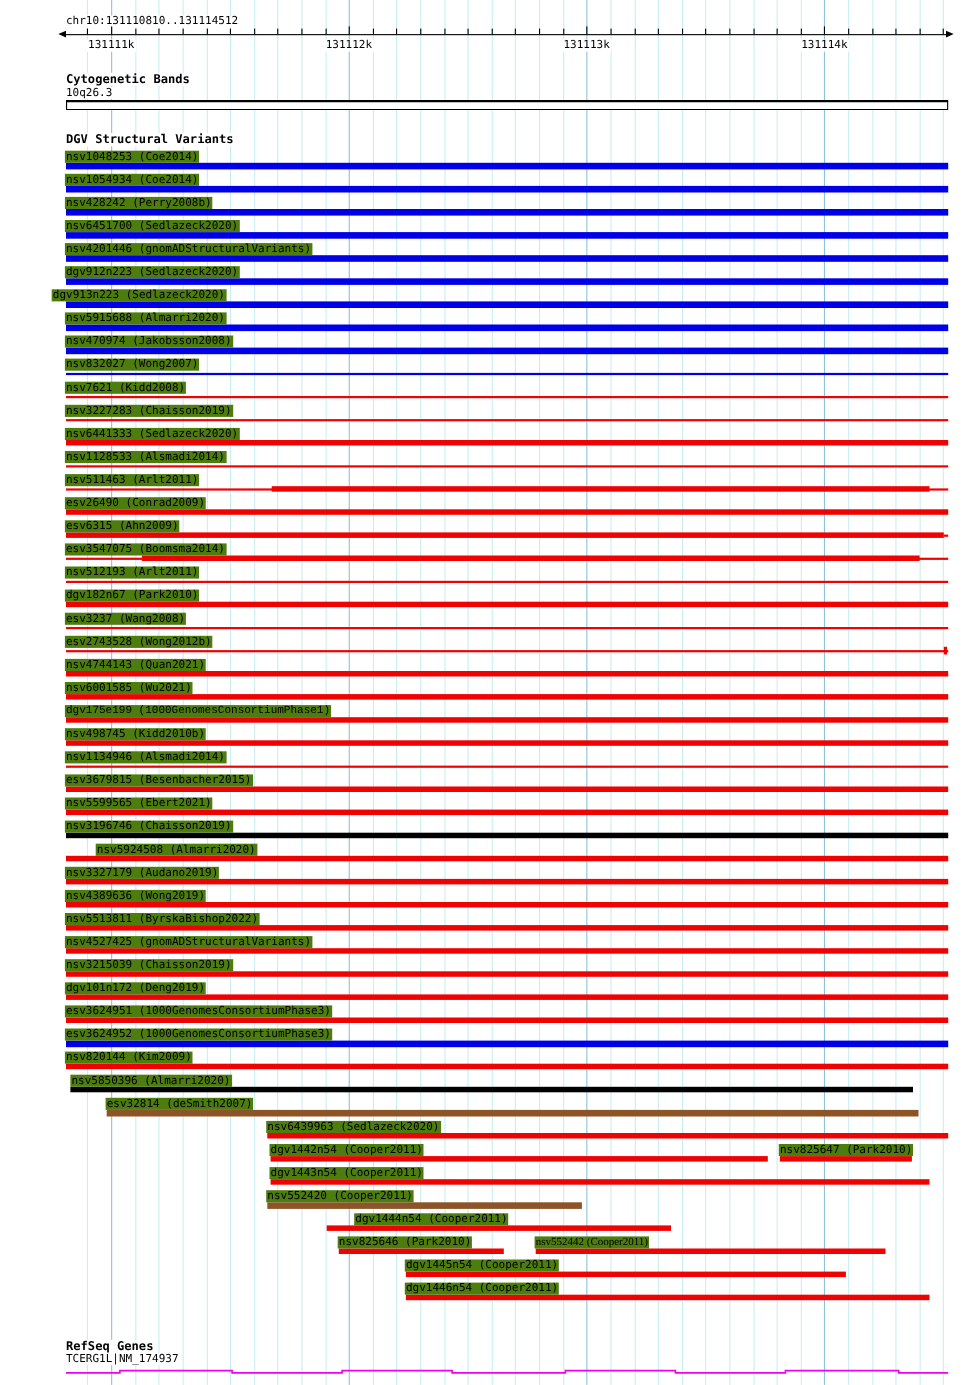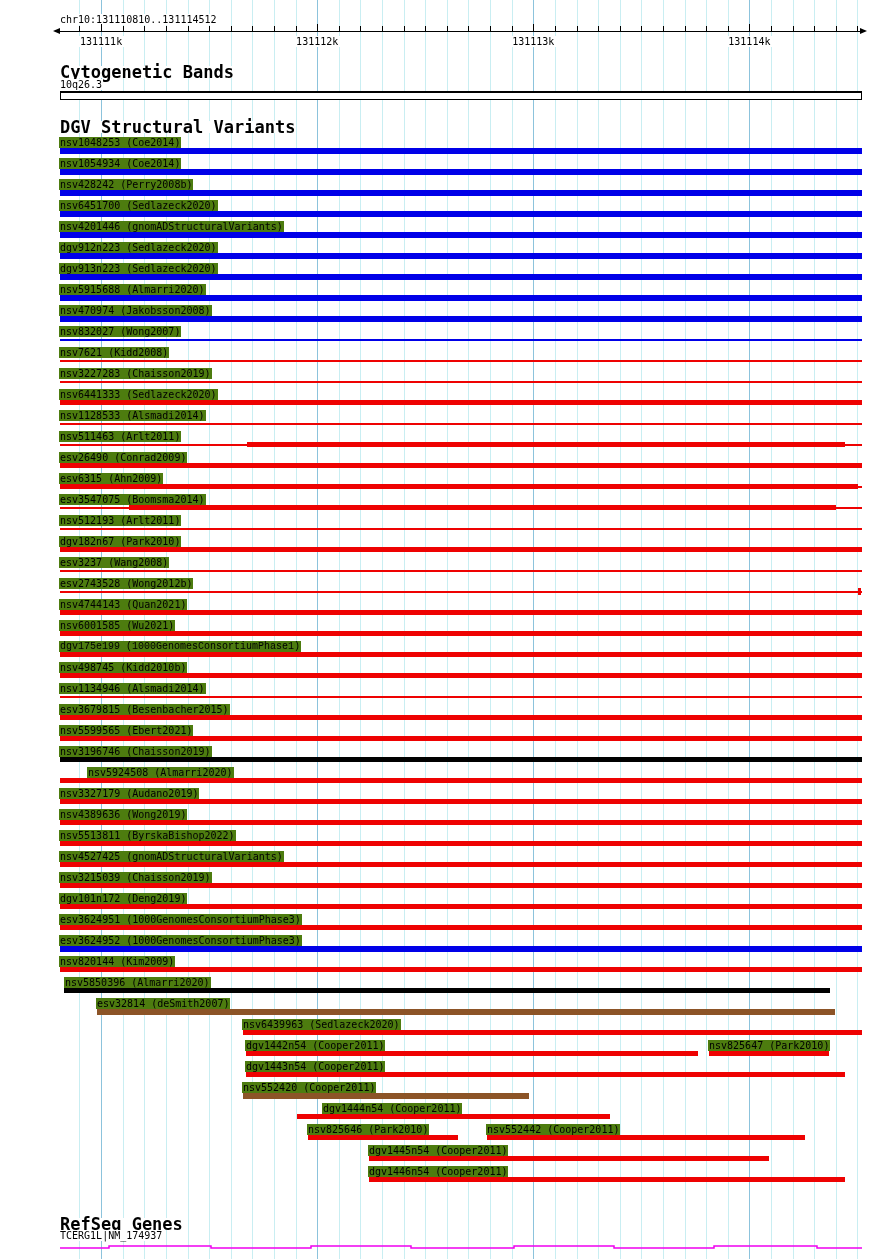--- a/index.html
+++ b/index.html
@@ -1,20 +1,20 @@
 <!DOCTYPE html>
 <html><head>
 <meta charset="utf-8">
 <style>
   html,body{margin:0;padding:0;background:#fff;}
   #canvas{position:relative;width:890px;height:1259px;background:#fff;overflow:hidden;
           font-family:"DejaVu Sans Mono",monospace;color:#000;}
   .grid{position:absolute;top:0;width:1px;height:1259px;}
   .txt{position:absolute;font-size:10px;line-height:11px;white-space:pre;background:#fff;padding:0 1px;z-index:3;}
-  .bold{font-weight:bold;font-size:17px;line-height:12px;}
+  .bold{font-weight:bold;font-size:11px;line-height:12px;}
   .bar{position:absolute;z-index:2;}
   .lbl{position:absolute;font-size:10px;line-height:11px;white-space:pre;background:#4d7c0f;padding:0 1px;z-index:3;}
   .ticklbl{position:absolute;font-size:10px;line-height:11px;text-align:center;width:46px;background:#fff;z-index:3;}
   .rline{position:absolute;height:1px;background:#000;z-index:3;}
   .rtick{position:absolute;width:1px;background:#000;z-index:3;}
   .arrow{position:absolute;width:0;height:0;z-index:3;}
   #bandbox{position:absolute;background:#fff;border:1px solid #000;border-top-width:2px;z-index:2;}
   svg{position:absolute;z-index:2;}
 </style>
 </head>
@@ -122,21 +122,21 @@
       <div class="lbl" style="left: 59px; top: 158px;">nsv1054934 (Coe2014)</div>
       <div class="bar" style="left: 60px; top: 169px; width: 802px; height: 6px; background: rgb(0, 0, 232);"></div>
       <div class="lbl" style="left: 59px; top: 179px;">nsv428242 (Perry2008b)</div>
       <div class="bar" style="left: 60px; top: 190px; width: 802px; height: 6px; background: rgb(0, 0, 232);"></div>
       <div class="lbl" style="left: 59px; top: 200px;">nsv6451700 (Sedlazeck2020)</div>
       <div class="bar" style="left: 60px; top: 211px; width: 802px; height: 6px; background: rgb(0, 0, 232);"></div>
       <div class="lbl" style="left: 59px; top: 221px;">nsv4201446 (gnomADStructuralVariants)</div>
       <div class="bar" style="left: 60px; top: 232px; width: 802px; height: 6px; background: rgb(0, 0, 232);"></div>
       <div class="lbl" style="left: 59px; top: 242px;">dgv912n223 (Sedlazeck2020)</div>
       <div class="bar" style="left: 60px; top: 253px; width: 802px; height: 6px; background: rgb(0, 0, 232);"></div>
-      <div class="lbl" style="left: 59px; top: 263px;">dgv913n223 (Sedlazeck2020)</div>
+      <div class="lbl" style="left: 47px; top: 263px;">dgv913n223 (Sedlazeck2020)</div>
       <div class="bar" style="left: 60px; top: 274px; width: 802px; height: 6px; background: rgb(0, 0, 232);"></div>
       <div class="lbl" style="left: 59px; top: 284px;">nsv5915688 (Almarri2020)</div>
       <div class="bar" style="left: 60px; top: 295px; width: 802px; height: 6px; background: rgb(0, 0, 232);"></div>
       <div class="lbl" style="left: 59px; top: 305px;">nsv470974 (Jakobsson2008)</div>
       <div class="bar" style="left: 60px; top: 316px; width: 802px; height: 6px; background: rgb(0, 0, 232);"></div>
       <div class="lbl" style="left: 59px; top: 326px;">nsv832027 (Wong2007)</div>
       <div class="bar" style="left: 60px; top: 339px; width: 802px; height: 1.5px; background: rgb(0, 0, 232);"></div>
       <div class="lbl" style="left: 59px; top: 347px;">nsv7621 (Kidd2008)</div>
       <div class="bar" style="left: 60px; top: 360px; width: 802px; height: 1.5px; background: rgb(238, 2, 2);"></div>
       <div class="lbl" style="left: 59px; top: 368px;">nsv3227283 (Chaisson2019)</div>
@@ -212,21 +212,21 @@
       <div class="lbl" style="left: 708px; top: 1040px;">nsv825647 (Park2010)</div>
       <div class="bar" style="left: 709px; top: 1051px; width: 120px; height: 5px; background: rgb(238, 2, 2);"></div>
       <div class="lbl" style="left: 245px; top: 1061px;">dgv1443n54 (Cooper2011)</div>
       <div class="bar" style="left: 246px; top: 1072px; width: 599px; height: 5px; background: rgb(238, 2, 2);"></div>
       <div class="lbl" style="left: 242px; top: 1082px;">nsv552420 (Cooper2011)</div>
       <div class="bar" style="left: 243px; top: 1093px; width: 286px; height: 6px; background: rgb(140, 84, 39);"></div>
       <div class="lbl" style="left: 296px; top: 1103px; margin-left: 26px;">dgv1444n54 (Cooper2011)</div>
       <div class="bar" style="left: 297px; top: 1114px; width: 313px; height: 5px; background: rgb(238, 2, 2);"></div>
       <div class="lbl" style="left: 307px; top: 1124px;">nsv825646 (Park2010)</div>
       <div class="bar" style="left: 308px; top: 1135px; width: 150px; height: 5px; background: rgb(238, 2, 2);"></div>
-      <div class="lbl" style="left: 486px; top: 1124px;">nsv552442 (Cooper2011)</div>
+      <div class="lbl" style="left: 486px; top: 1124px; font-family: Liberation Serif, serif;">nsv552442 (Cooper2011)</div>
       <div class="bar" style="left: 487px; top: 1135px; width: 318px; height: 5px; background: rgb(238, 2, 2);"></div>
       <div class="lbl" style="left: 368px; top: 1145px;">dgv1445n54 (Cooper2011)</div>
       <div class="bar" style="left: 369px; top: 1156px; width: 400px; height: 5px; background: rgb(238, 2, 2);"></div>
       <div class="lbl" style="left: 368px; top: 1166px;">dgv1446n54 (Cooper2011)</div>
       <div class="bar" style="left: 369px; top: 1177px; width: 476px; height: 5px; background: rgb(238, 2, 2);"></div>
     </div>
 
   <div class="txt bold" style="left:59px;top:1218px;">RefSeq Genes</div>
   <div class="txt" style="left:59px;top:1230px;">TCERG1L|NM_174937</div>
 

